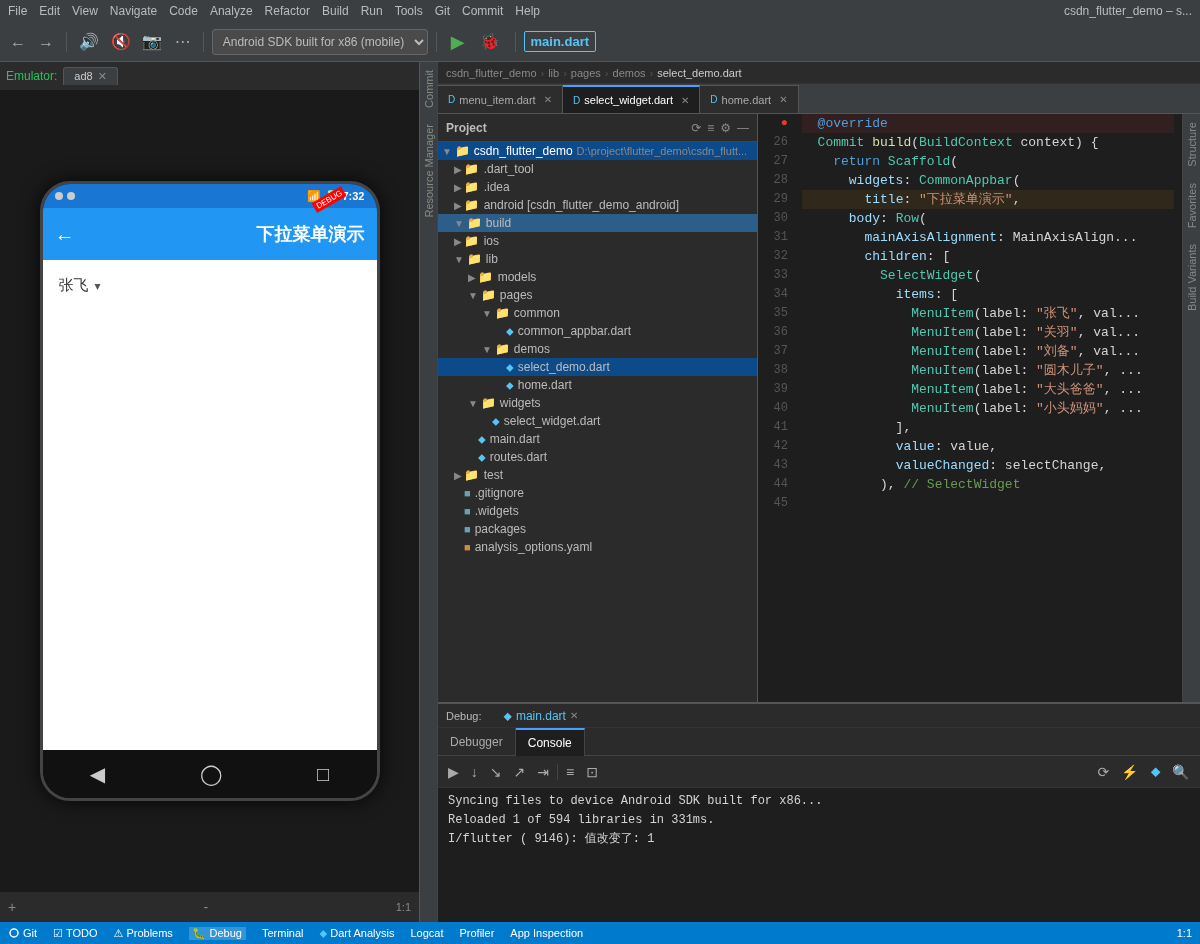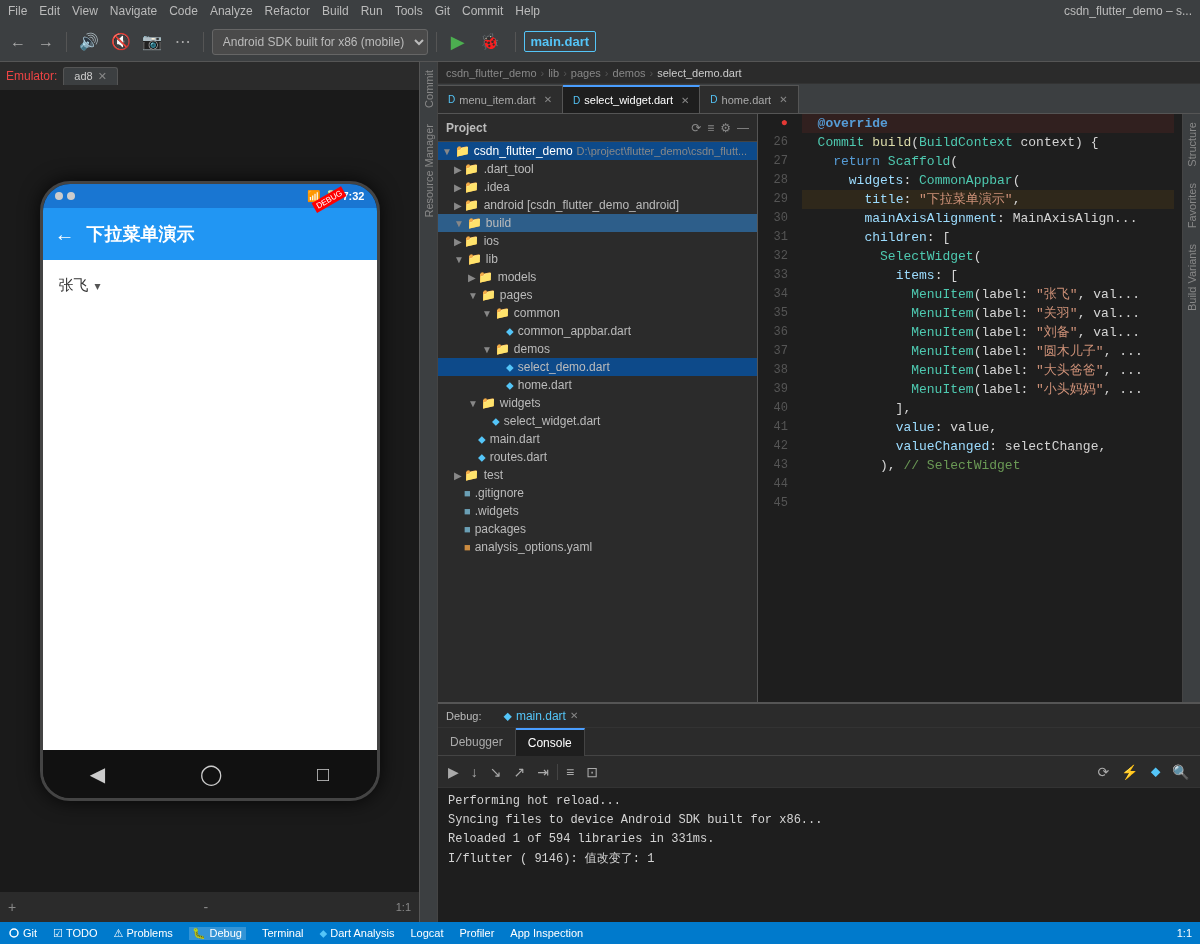--- a/index.html
+++ b/index.html
@@ -19,33 +19,33 @@
     .play-icon { color: #4CAF50; font-size: 18px; }
     .debug-icon { color: #4CAF50; font-size: 16px; }
     .flutter-icon { color: #54c5f8; font-size: 13px; font-weight: bold; padding: 2px 6px; border: 1px solid #54c5f8; border-radius: 2px; }
 
     
     .main-area { display: flex; flex: 1; overflow: hidden; }
 
     
     .emulator-panel { width: 420px; background: #1a1a1a; display: flex; flex-direction: column; flex-shrink: 0; border-right: 1px solid #555; }
     .emulator-toolbar { height: 28px; background: #2b2b2b; display: flex; align-items: center; padding: 0 6px; gap: 6px; }
-    .emulator-title { color: #ef4444; font-size: 12px; }
+    .emulator-title { color: #22c55e; font-size: 12px; }
     .emulator-tab { background: #3c3f41; color: #ccc; font-size: 11px; padding: 2px 10px; border-radius: 3px 3px 0 0; border: 1px solid #555; border-bottom: none; }
     .emulator-close { color: #888; font-size: 11px; cursor: pointer; margin-left: 2px; }
     .emulator-screen { flex: 1; display: flex; align-items: center; justify-content: center; background: #1a1a1a; padding: 10px; }
     .phone-frame { width: 340px; height: 620px; background: #111; border-radius: 30px; border: 3px solid #444; overflow: hidden; display: flex; flex-direction: column; position: relative; box-shadow: 0 0 20px rgba(0,0,0,0.8); }
     .phone-status-bar { height: 24px; background: #1976d2; display: flex; align-items: center; justify-content: space-between; padding: 0 12px; }
     .status-left { display: flex; gap: 4px; align-items: center; }
     .status-dot { width: 8px; height: 8px; background: #ccc; border-radius: 50%; }
     .status-right { color: white; font-size: 11px; font-weight: bold; display: flex; gap: 4px; align-items: center; }
     .debug-badge { background: red; color: white; font-size: 8px; padding: 1px 3px; transform: rotate(-30deg); position: absolute; top: 10px; right: 30px; }
     .phone-appbar { height: 52px; background: #2196F3; display: flex; align-items: center; padding: 0 12px; gap: 12px; }
     .back-arrow { color: white; font-size: 20px; cursor: pointer; }
-    .appbar-title { color: white; font-size: 18px; font-weight: bold; flex: 1; text-align: left; }
+    .appbar-title { color: white; font-size: 18px; font-weight: bold; flex: 1; text-align: right; }
     .phone-content { flex: 1; background: white; padding: 16px; }
     .dropdown-row { display: flex; align-items: center; gap: 6px; font-size: 15px; color: #333; }
     .dropdown-arrow { font-size: 12px; color: #555; }
     .phone-nav-bar { height: 48px; background: #111; display: flex; align-items: center; justify-content: space-around; }
     .nav-btn { color: #ccc; font-size: 20px; cursor: pointer; }
 
     
     .right-panel { flex: 1; display: flex; flex-direction: column; overflow: hidden; }
 
     
@@ -426,25 +426,26 @@
               <div>38</div>
               <div>39</div>
               <div>40</div>
               <div>41</div>
               <div>42</div>
               <div>43</div>
               <div>44</div>
               <div>45</div>
             </div>
             <div class="code-lines">
-              <div class="code-line" style="background:rgba(229,57,53,0.1);font-weight:bold;">  <span class="kw">@override</span></div>
+              <div class="code-line" style="background:rgba(229,57,53,0.1);">  <span class="kw">@override</span></div>
               <div class="code-line">  <span class="cls">Commit</span> <span class="fn">build</span>(<span class="cls">BuildContext</span> context) {</div>
               <div class="code-line">    <span class="kw">return</span> <span class="cls">Scaffold</span>(</div>
               <div class="code-line">      <span class="prop">widgets</span>: <span class="cls">CommonAppbar</span>(</div>
               <div class="code-line" style="background:rgba(255,165,0,0.08);">        <span class="prop">title</span>: <span class="str">"下拉菜单演示"</span>,</div>
+              <div class="code-line">      <span class="prop">body</span>: <span class="cls">Row</span>(</div>
               <div class="code-line">        <span class="prop">mainAxisAlignment</span>: MainAxisAlign...</div>
               <div class="code-line">        <span class="prop">children</span>: [</div>
               <div class="code-line">          <span class="cls">SelectWidget</span>(</div>
               <div class="code-line">            <span class="prop">items</span>: [</div>
               <div class="code-line">              <span class="cls">MenuItem</span>(label: <span class="str">"张飞"</span>, val...</div>
               <div class="code-line">              <span class="cls">MenuItem</span>(label: <span class="str">"关羽"</span>, val...</div>
               <div class="code-line">              <span class="cls">MenuItem</span>(label: <span class="str">"刘备"</span>, val...</div>
               <div class="code-line">              <span class="cls">MenuItem</span>(label: <span class="str">"圆木儿子"</span>, ...</div>
               <div class="code-line">              <span class="cls">MenuItem</span>(label: <span class="str">"大头爸爸"</span>, ...</div>
               <div class="code-line">              <span class="cls">MenuItem</span>(label: <span class="str">"小头妈妈"</span>, ...</div>
@@ -495,21 +496,20 @@
         <button class="debug-btn">≡</button>
         <button class="debug-btn">⊡</button>
         <div style="flex:1;"></div>
         <button class="debug-btn">⟳</button>
         <button class="debug-btn" style="color:#f5a623;">⚡</button>
         <button class="debug-btn" style="color:#54c5f8;">⬥</button>
         <button class="debug-btn">🔍</button>
       </div>
 
       <div class="debug-console">
-        <div>Performing hot reload...</div>
         <div>Syncing files to device Android SDK built for x86...</div>
         <div>Reloaded 1 of 594 libraries in 331ms.</div>
         <div>I/flutter ( 9146): 值改变了: 1</div>
       </div>
     </div>
   </div>
 </div>
 
 <div class="status-bar">
   <span class="status-item">

